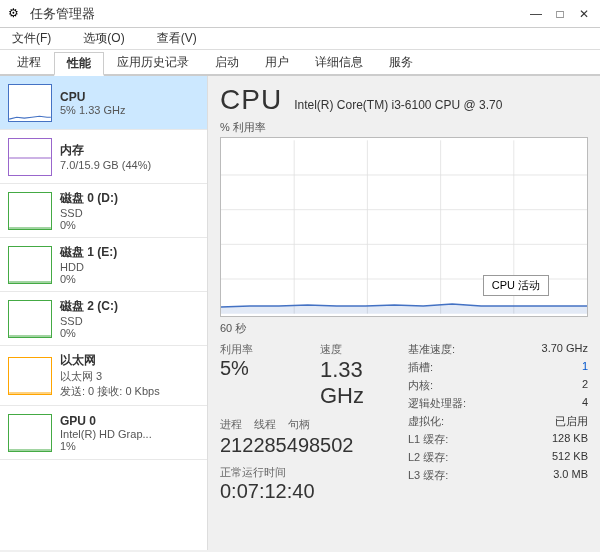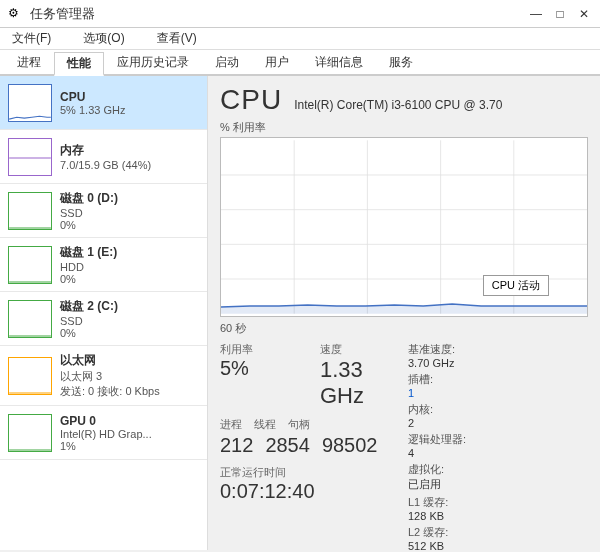--- a/index.html
+++ b/index.html
@@ -259,21 +259,20 @@
       font-weight: 300;
       color: #333;
     }
 
     
     .right-stat-row {
       display: flex;
       justify-content: space-between;
       margin-bottom: 3px;
       font-size: 11px;
-      flex-direction: column;
     }
     .right-stat-label {
       color: #555;
     }
     .right-stat-value {
       color: #333;
       font-weight: 500;
     }
     .right-stat-value.accent {
       color: #0055cc;
@@ -481,21 +480,21 @@
             <div class="stat-value large">1.33 GHz</div>
           </div>
         </div>
 
         <div style="display:flex; gap:12px; margin-bottom:2px;">
           <div class="process-label">进程</div>
           <div class="process-label">线程</div>
           <div class="process-label">句柄</div>
         </div>
 
-        <div style="display:flex; gap:12px; margin-bottom:8px;">
+        <div style="display:flex; gap:0; margin-bottom:8px;">
           <div class="stat-value">212</div>
           <div class="stat-value">2854</div>
           <div class="stat-value">98502</div>
         </div>
 
         <div class="uptime-label">正常运行时间</div>
         <div class="uptime-value">0:07:12:40</div>
       </div>
 
       <div class="stats-right">

